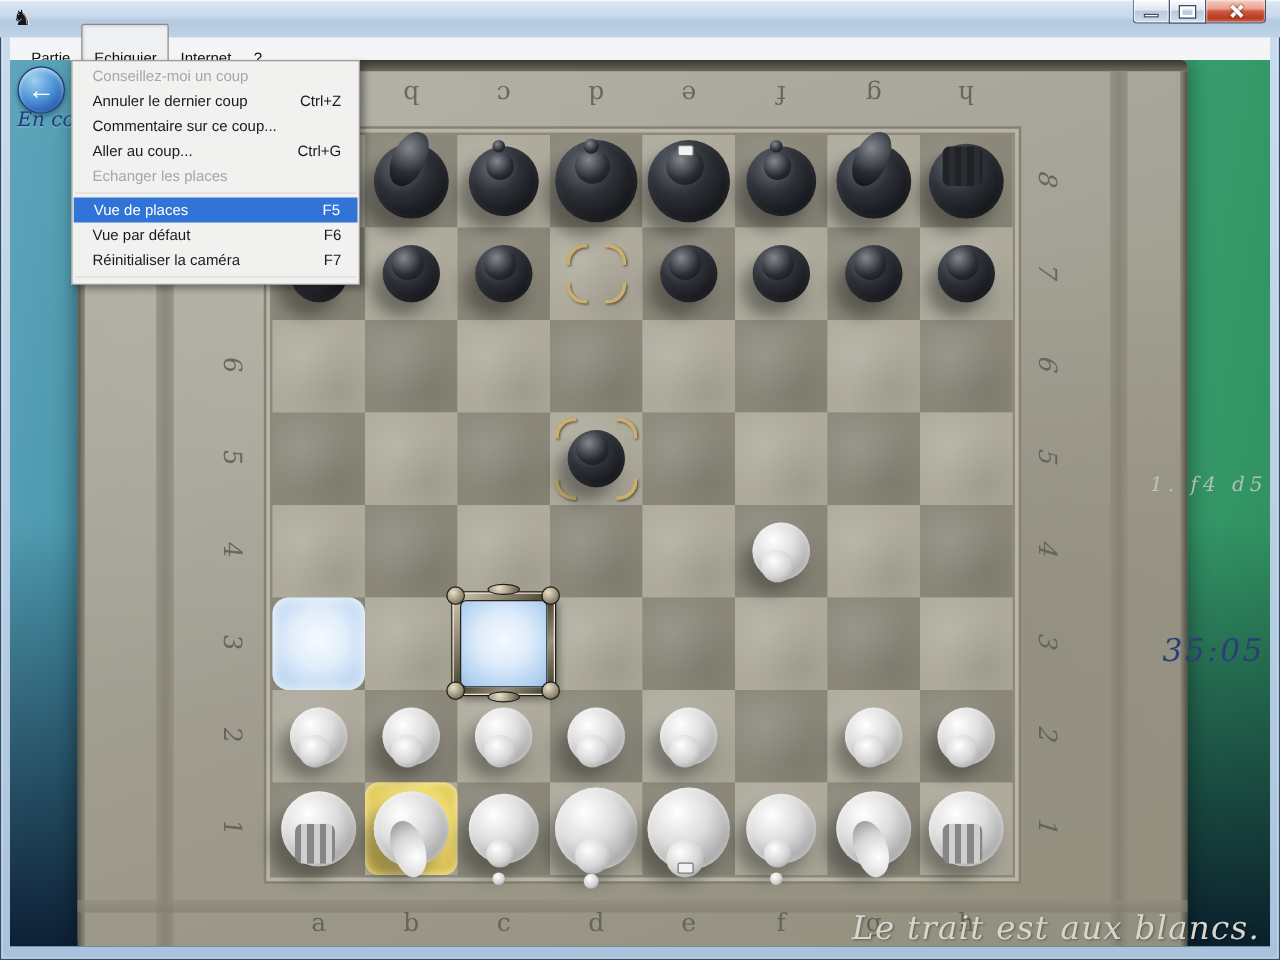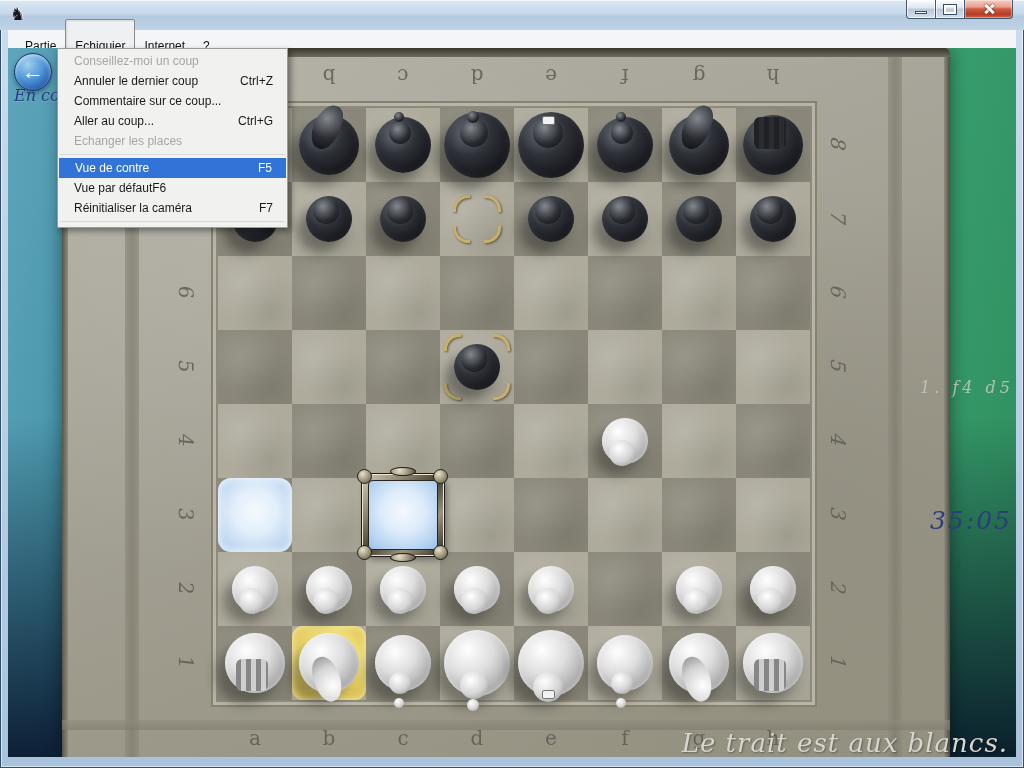--- a/index.html
+++ b/index.html
@@ -460,24 +460,24 @@
       <div class="menu-row" style="display: flex; justify-content: space-between; align-items: center; height: 20px; padding: 0px 14px 0px 16px;">
         <span>Aller au coup...</span>
         <span>Ctrl+G</span>
       </div>
       <div class="menu-row" style="display: flex; justify-content: space-between; align-items: center; height: 20px; padding: 0px 14px 0px 16px; color: rgb(166, 166, 166);">
         <span>Echanger les places</span>
         <span></span>
       </div>
       <div style="height: 1px; background: rgb(217, 217, 217); margin: 3px 2px;"></div>
       <div class="menu-row" style="display: flex; justify-content: space-between; align-items: center; height: 20px; padding: 0px 14px 0px 16px; background: rgb(49, 115, 214); color: rgb(255, 255, 255); margin: 0px 1px;">
-        <span>Vue de contre</span>
+        <span>Vue de places</span>
         <span>F5</span>
       </div>
-      <div class="menu-row" style="display: flex; align-items: center; height: 20px; padding: 0px 24px 0px 16px;">
+      <div class="menu-row" style="display: flex; justify-content: space-between; align-items: center; height: 20px; padding: 0px 14px 0px 16px;">
         <span>Vue par défaut</span>
         <span>F6</span>
       </div>
       <div class="menu-row" style="display: flex; justify-content: space-between; align-items: center; height: 20px; padding: 0px 14px 0px 16px;">
         <span>Réinitialiser la caméra</span>
         <span>F7</span>
       </div>
       <div style="height: 1px; background: rgb(217, 217, 217); margin: 3px 2px;"></div>
     </div>
 </div>

